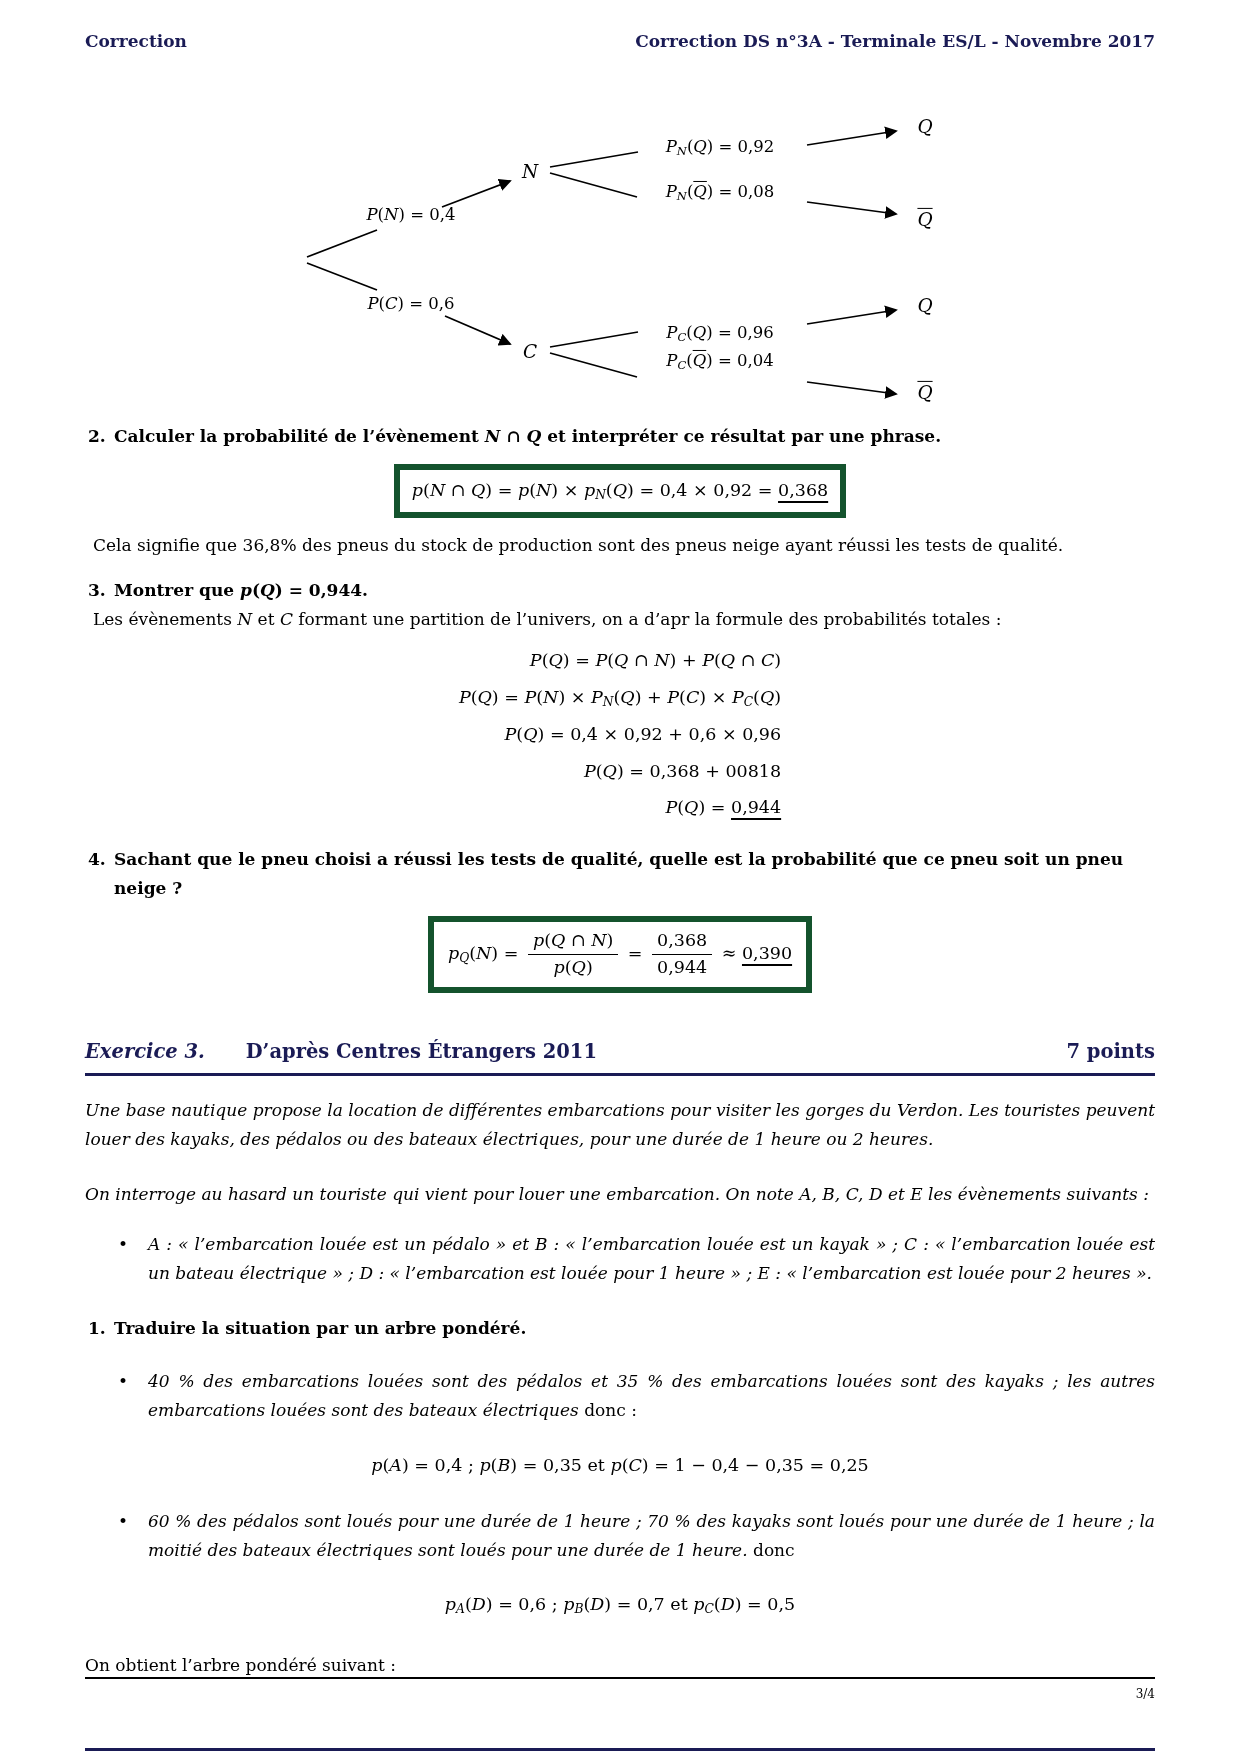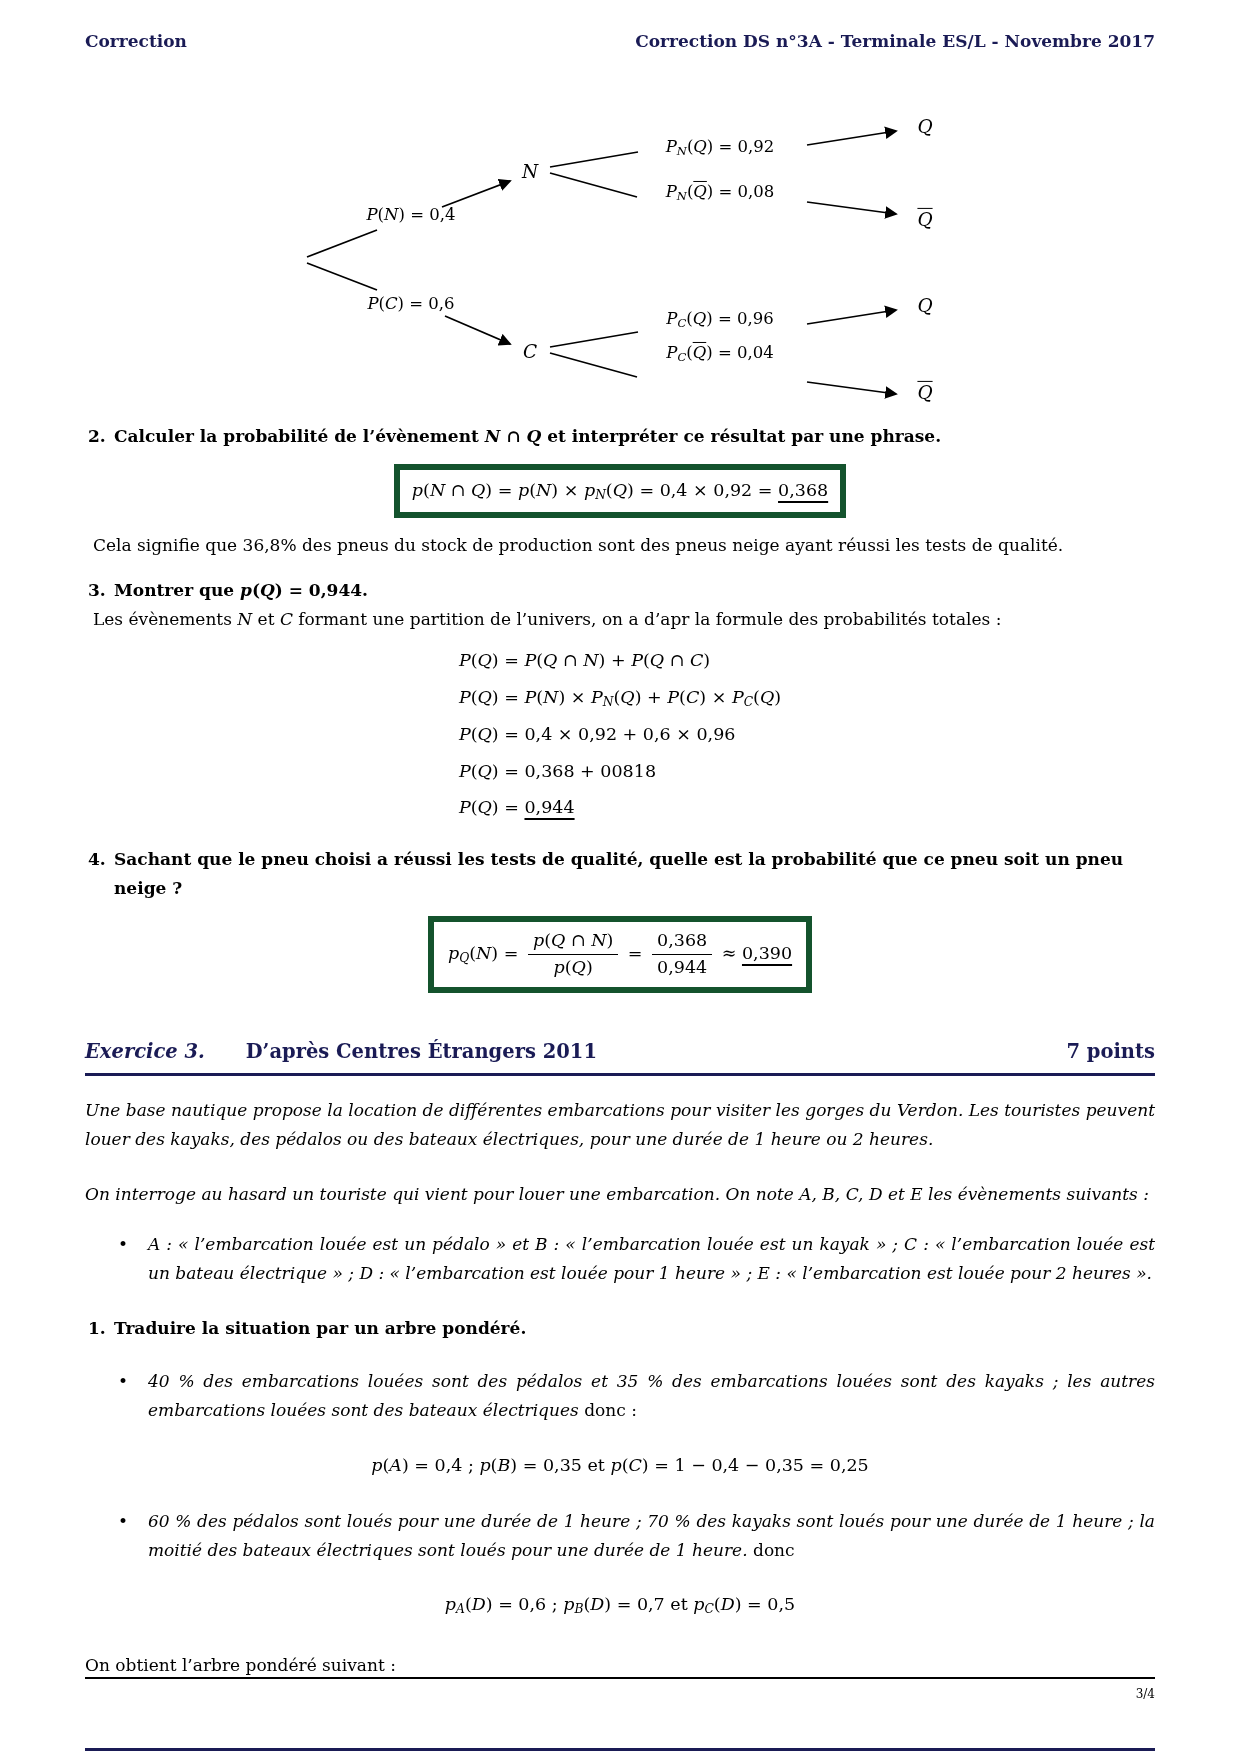--- a/index.html
+++ b/index.html
@@ -26,21 +26,21 @@
   .fden{display:block;padding-top:2px;}
   
   .qhead{display:flex;font-weight:700;padding-left:3px;margin-top:16px;}
   .qnum{width:26px;flex:0 0 26px;}
   .qbody-indent{padding-left:8px;}
   
   .eqbox{display:table;margin:13px auto;border:6px solid #14532d;padding:6px 12px;font-size:17.5px;white-space:nowrap;}
   .eqbox.tall{padding:8px 14px;}
   
   .eqstack{width:max-content;margin:12px auto 0 auto;font-size:17.5px;}
-  .eqstack .eqline{margin-bottom:7px;white-space:nowrap;}
+  .eqstack .eqline{margin-bottom:7px;white-space:nowrap;text-align:right;}
   .eqcenter{width:max-content;margin:18px auto;font-size:17.5px;white-space:nowrap;}
   
   .ex-header{display:flex;justify-content:space-between;align-items:baseline;color:#1a1b55;font-weight:700;
     font-size:19.5px;border-bottom:3px solid #1a1b55;padding-bottom:5px;margin-top:42px;}
   .ex-left span:first-child{margin-right:34px;font-style:italic;}
   
   .para{text-align:justify;margin-top:16px;}
   .it{font-style:italic;}
   .bullet{position:relative;padding-left:63px;text-align:justify;margin-top:18px;}
   .bullet .dot{position:absolute;left:33px;top:0;}
@@ -78,22 +78,22 @@
         <line x1="270" y1="245" x2="358" y2="230"></line>
         <line x1="270" y1="251" x2="357" y2="275"></line>
         <line x1="527" y1="222" x2="616" y2="208" marker-end="url(#ah)"></line>
         <line x1="527" y1="280" x2="616" y2="292" marker-end="url(#ah)"></line>
       </g>
     </svg>
     <div class="tlabel" style="left:131px;top:113px;"><span class="mk-v">P</span><span class="mk-t">(</span><span class="mk-v">N</span><span class="mk-t">) = 0,4</span></div>
     <div class="tlabel" style="left:131px;top:202px;"><span class="mk-v">P</span><span class="mk-t">(</span><span class="mk-v">C</span><span class="mk-t">) = 0,6</span></div>
     <div class="tlabel" style="left:440px;top:46px;"><span class="mk-v">P</span><span class="mk-s">N</span><span class="mk-t">(</span><span class="mk-v">Q</span><span class="mk-t">) = 0,92</span></div>
     <div class="tlabel" style="left:440px;top:91px;"><span class="mk-v">P</span><span class="mk-s">N</span><span class="mk-t">(</span><span class="mk-b">Q</span><span class="mk-t">) = 0,08</span></div>
-    <div class="tlabel" style="left:440px;top:218px;"><span class="mk-v">P</span><span class="mk-s">C</span><span class="mk-t">(</span><span class="mk-v">Q</span><span class="mk-t">) = 0,96</span></div>
-    <div class="tlabel" style="left:440px;top:252px;"><span class="mk-v">P</span><span class="mk-s">C</span><span class="mk-t">(</span><span class="mk-b">Q</span><span class="mk-t">) = 0,04</span></div>
+    <div class="tlabel" style="left:440px;top:232px;"><span class="mk-v">P</span><span class="mk-s">C</span><span class="mk-t">(</span><span class="mk-v">Q</span><span class="mk-t">) = 0,96</span></div>
+    <div class="tlabel" style="left:440px;top:260px;"><span class="mk-v">P</span><span class="mk-s">C</span><span class="mk-t">(</span><span class="mk-b">Q</span><span class="mk-t">) = 0,04</span></div>
     <div class="tnode" style="left:250px;top:70px;"><span class="mk-v">N</span></div>
     <div class="tnode" style="left:250px;top:250px;"><span class="mk-v">C</span></div>
     <div class="tnode" style="left:645px;top:25px;"><span class="mk-v">Q</span></div>
     <div class="tnode" style="left:645px;top:118px;"><span class="mk-b">Q</span></div>
     <div class="tnode" style="left:645px;top:204px;"><span class="mk-v">Q</span></div>
     <div class="tnode" style="left:645px;top:291px;"><span class="mk-b">Q</span></div>
   </div>
 
   <div class="qhead" style="margin-top:8px;">
     <span class="qnum">2.</span>

